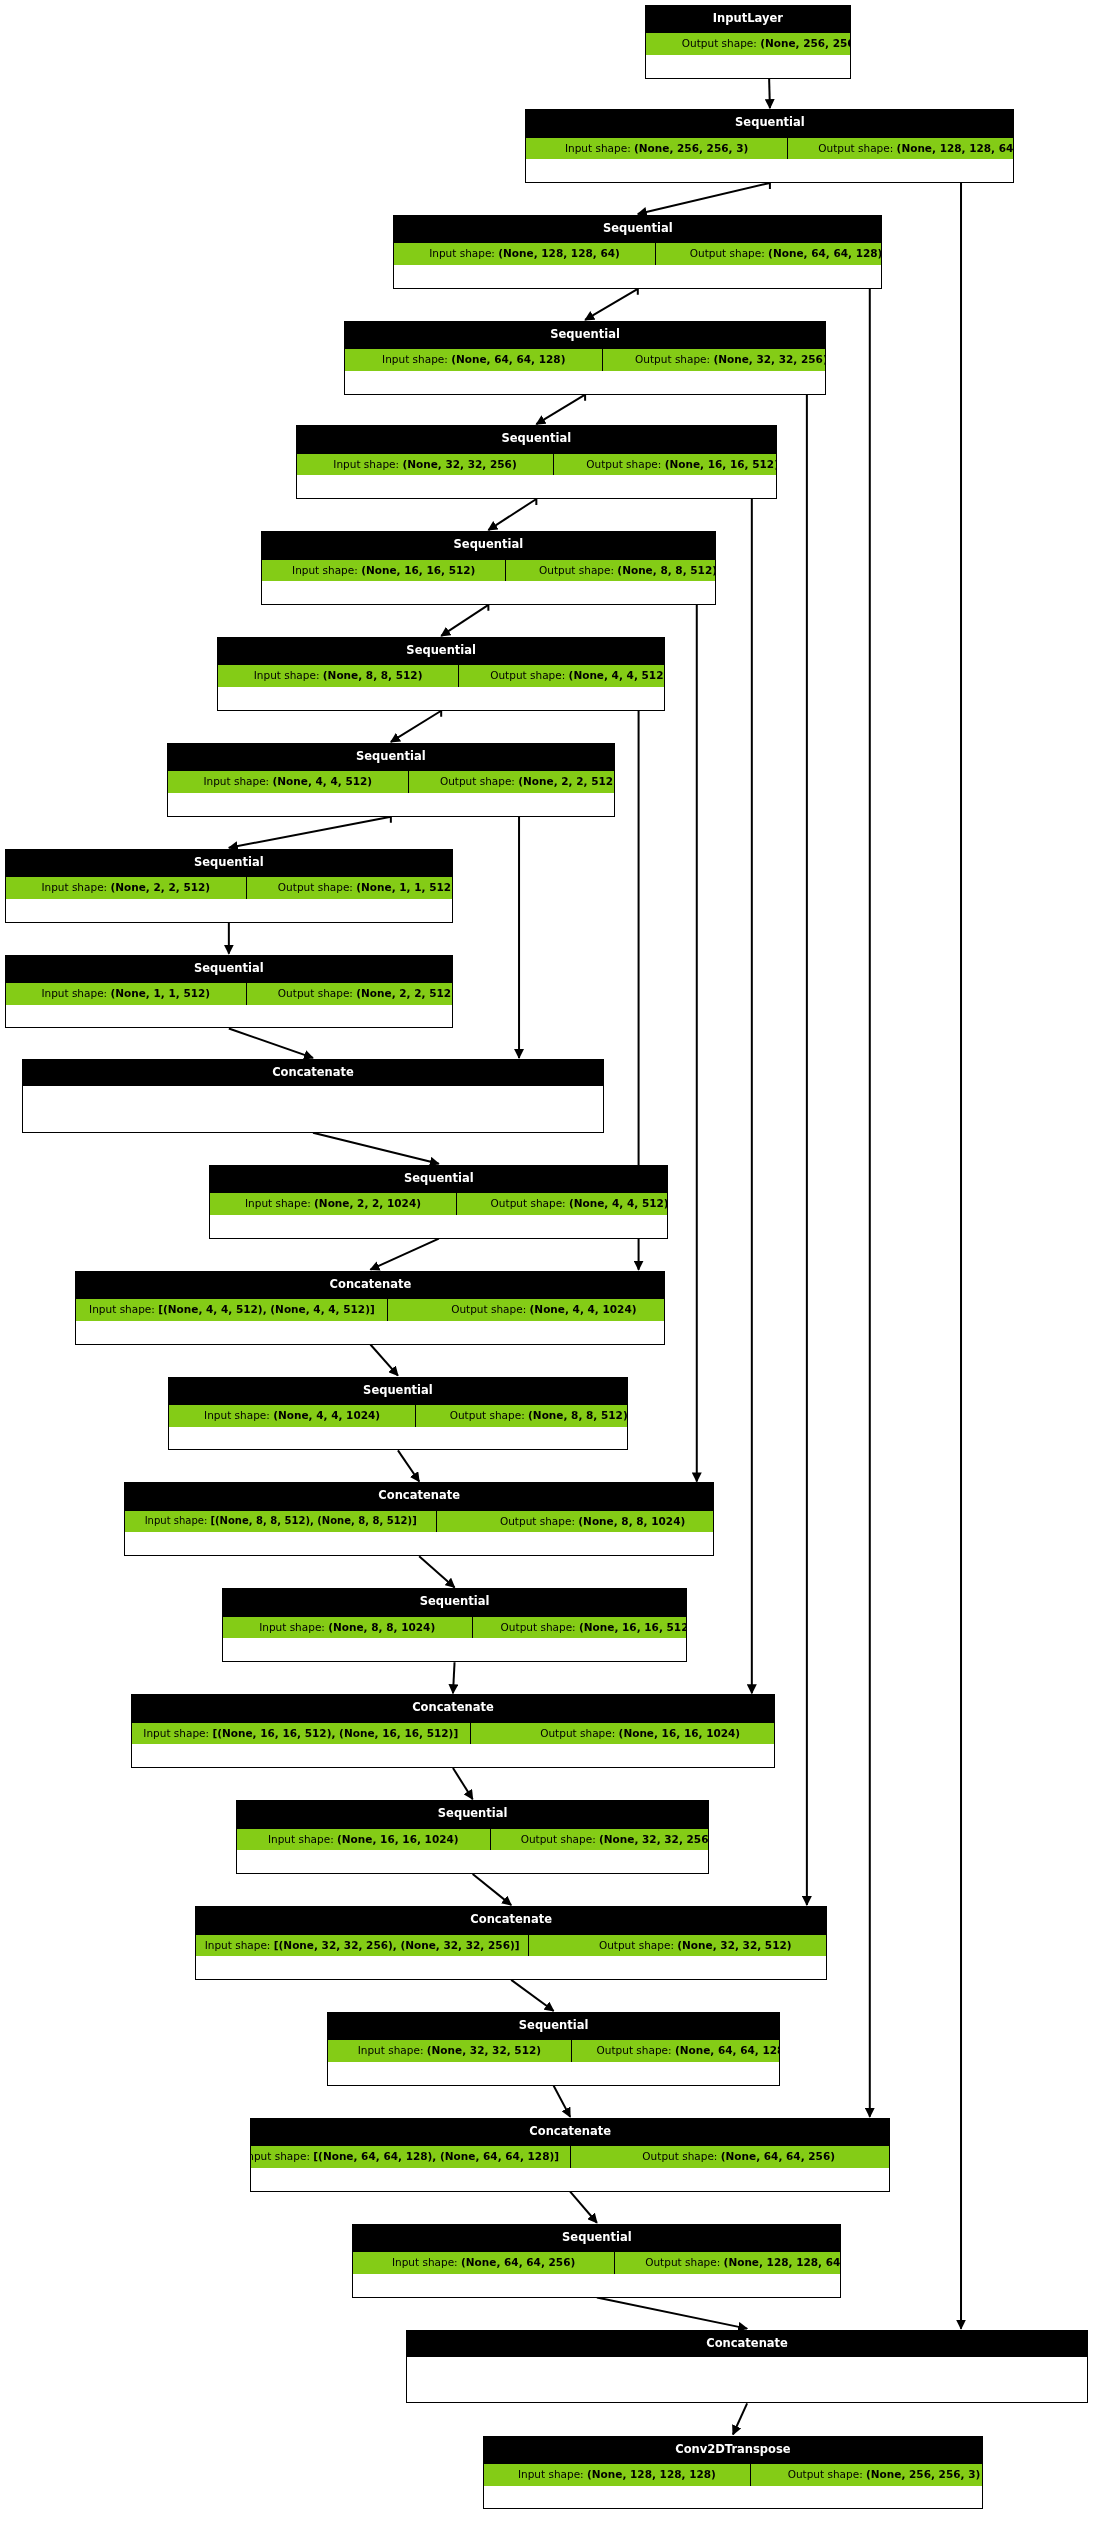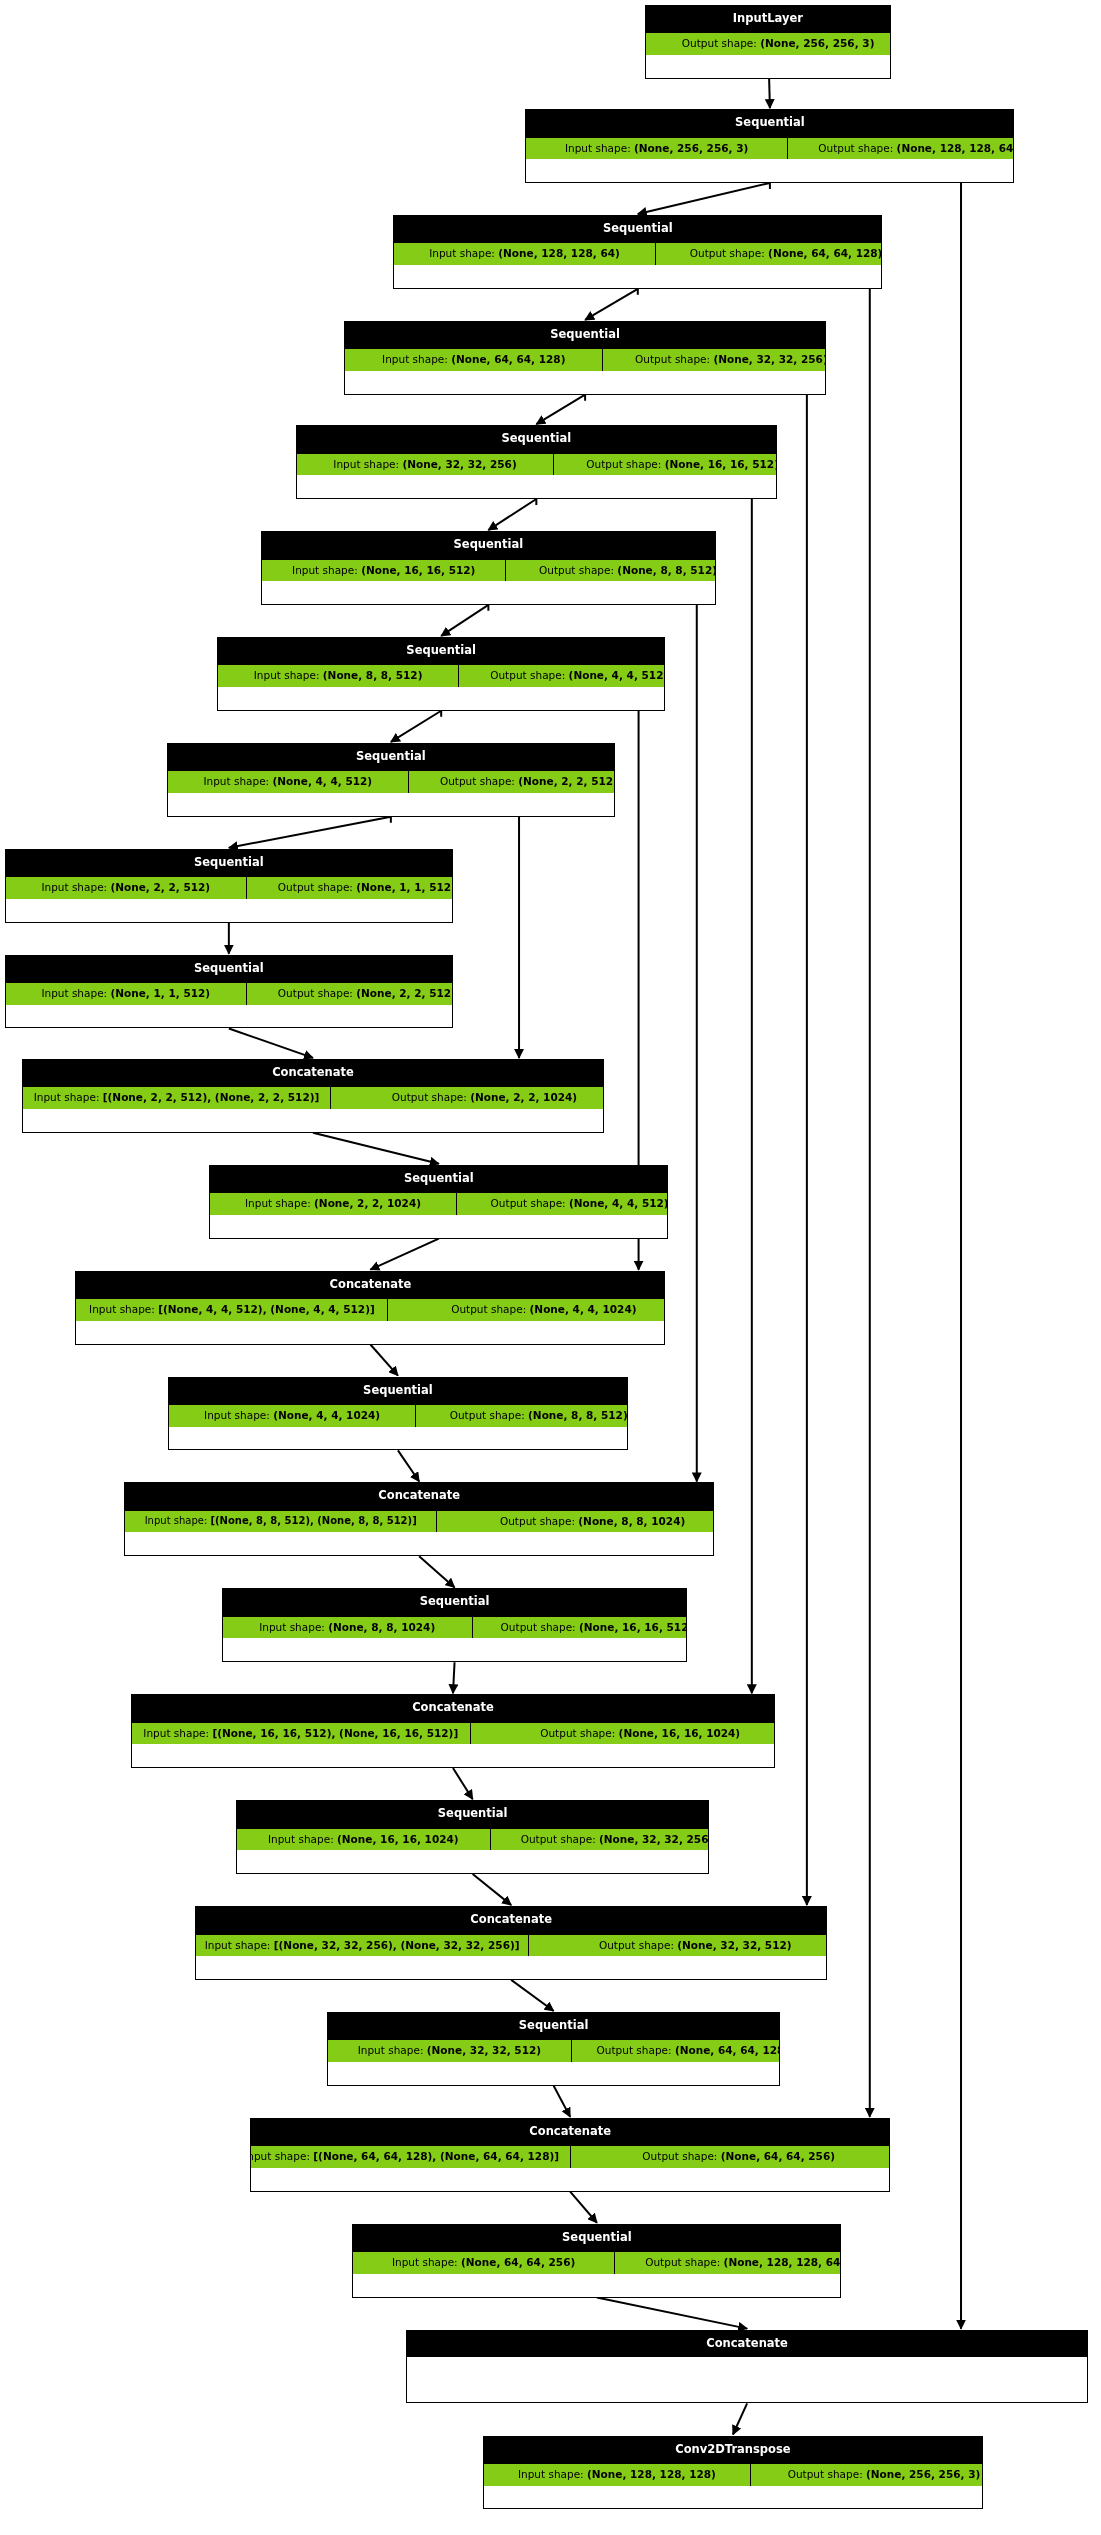--- a/index.html
+++ b/index.html
@@ -99,21 +99,21 @@
       <path d="M 472.6435714285715 1873.9746835443036 L 511.17857142857144 1905.0632911392404" fill="none" stroke="#000000" stroke-width="2" marker-end="url(#arrow)"></path>
       <path d="M 585.1028571428571 394.6898734177215 L 585.1028571428571 400.6898734177215 M 806.8757142857144 394.6898734177215 L 806.8757142857144 1905.0632911392404" fill="none" stroke="#000000" stroke-width="2" marker-end="url(#arrow)"></path>
       <path d="M 511.17857142857144 1979.8670886075947 L 553.6457142857143 2010.9556962025315" fill="none" stroke="#000000" stroke-width="2" marker-end="url(#arrow)"></path>
       <path d="M 553.6457142857143 2085.759493670886 L 570.1607142857143 2116.8481012658226" fill="none" stroke="#000000" stroke-width="2" marker-end="url(#arrow)"></path>
       <path d="M 637.7935714285715 288.79746835443035 L 637.7935714285715 294.79746835443035 M 869.7900000000001 288.79746835443035 L 869.7900000000001 2116.8481012658226" fill="none" stroke="#000000" stroke-width="2" marker-end="url(#arrow)"></path>
       <path d="M 570.1607142857143 2191.651898734177 L 596.8992857142857 2222.740506329114" fill="none" stroke="#000000" stroke-width="2" marker-end="url(#arrow)"></path>
       <path d="M 596.8992857142857 2297.5443037974683 L 747.1071428571429 2328.632911392405" fill="none" stroke="#000000" stroke-width="2" marker-end="url(#arrow)"></path>
       <path d="M 769.9135714285715 182.90506329113924 L 769.9135714285715 188.90506329113924 M 961.0157142857144 182.90506329113924 L 961.0157142857144 2328.632911392405" fill="none" stroke="#000000" stroke-width="2" marker-end="url(#arrow)"></path>
       <path d="M 747.1071428571429 2403.436708860759 L 732.9514285714286 2434.525316455696" fill="none" stroke="#000000" stroke-width="2" marker-end="url(#arrow)"></path>
     </svg>
-<div class="node" style="left: 644.871px; top: 4.81329px; width: 246px; height: 73.8038px; border-color: rgb(0, 0, 0); background: rgb(255, 255, 255);">
+<div class="node" style="left: 644.871px; top: 4.81329px; width: 206px; height: 73.8038px; border-color: rgb(0, 0, 0); background: rgb(255, 255, 255);">
       <div class="node-title" style="background: rgb(0, 0, 0); color: rgb(255, 255, 255); font-size: 11.5px;">InputLayer</div>
       <div class="node-body" style="border-top-color: rgb(0, 0, 0);">
         <div class="cell out" style="font-size: 10.5px; flex-basis: 248.511px;"><span>Output shape: </span><b>(None, 256, 256, 3)</b></div>
       </div>
     </div>
     <div class="node" style="left: 525.334px; top: 109.101px; width: 489.159px; height: 73.8038px; border-color: rgb(0, 0, 0); background: rgb(255, 255, 255);">
       <div class="node-title" style="background: rgb(0, 0, 0); color: rgb(255, 255, 255); font-size: 11.5px;">Sequential</div>
       <div class="node-body" style="border-top-color: rgb(0, 0, 0);">
         <div class="cell in" style="border-right-color: rgb(0, 0, 0); font-size: 10.5px; flex-basis: 244.579px;"><span>Input shape: </span><b>(None, 256, 256, 3)</b></div>
         <div class="cell out" style="font-size: 10.5px; flex-basis: 244.579px;"><span>Output shape: </span><b>(None, 128, 128, 64)</b></div>
@@ -170,24 +170,20 @@
     </div>
     <div class="node" style="left: 4.71857px; top: 954.636px; width: 448.264px; height: 73.8038px; border-color: rgb(0, 0, 0); background: rgb(255, 255, 255);">
       <div class="node-title" style="background: rgb(0, 0, 0); color: rgb(255, 255, 255); font-size: 11.5px;">Sequential</div>
       <div class="node-body" style="border-top-color: rgb(0, 0, 0);">
         <div class="cell in" style="border-right-color: rgb(0, 0, 0); font-size: 10.5px; flex-basis: 224.132px;"><span>Input shape: </span><b>(None, 1, 1, 512)</b></div>
         <div class="cell out" style="font-size: 10.5px; flex-basis: 224.132px;"><span>Output shape: </span><b>(None, 2, 2, 512)</b></div>
       </div>
     </div>
     <div class="node" style="left: 22.02px; top: 1058.92px; width: 581.957px; height: 73.8038px; border-color: rgb(0, 0, 0); background: rgb(255, 255, 255);">
       <div class="node-title" style="background: rgb(0, 0, 0); color: rgb(255, 255, 255); font-size: 11.5px;">Concatenate</div>
-      <div class="node-body" style="border-top-color: rgb(0, 0, 0);">
-        <div class="cell in" style="border-right-color: rgb(0, 0, 0); font-size: 10.5px; flex-basis: 290.979px;"><span>Input shape: </span><b>[(None, 2, 2, 512), (None, 2, 2, 512)]</b></div>
-        <div class="cell out" style="font-size: 10.5px; flex-basis: 290.979px;"><span>Output shape: </span><b>(None, 2, 2, 1024)</b></div>
-      </div>
     </div>
     <div class="node" style="left: 209.19px; top: 1164.82px; width: 459.274px; height: 73.8038px; border-color: rgb(0, 0, 0); background: rgb(255, 255, 255);">
       <div class="node-title" style="background: rgb(0, 0, 0); color: rgb(255, 255, 255); font-size: 11.5px;">Sequential</div>
       <div class="node-body" style="border-top-color: rgb(0, 0, 0);">
         <div class="cell in" style="border-right-color: rgb(0, 0, 0); font-size: 10.5px; flex-basis: 229.637px;"><span>Input shape: </span><b>(None, 2, 2, 1024)</b></div>
         <div class="cell out" style="font-size: 10.5px; flex-basis: 229.637px;"><span>Output shape: </span><b>(None, 4, 4, 512)</b></div>
       </div>
     </div>
     <div class="node" style="left: 75.4971px; top: 1270.71px; width: 589.821px; height: 73.8038px; border-color: rgb(0, 0, 0); background: rgb(255, 255, 255);">
       <div class="node-title" style="background: rgb(0, 0, 0); color: rgb(255, 255, 255); font-size: 11.5px;">Concatenate</div>

